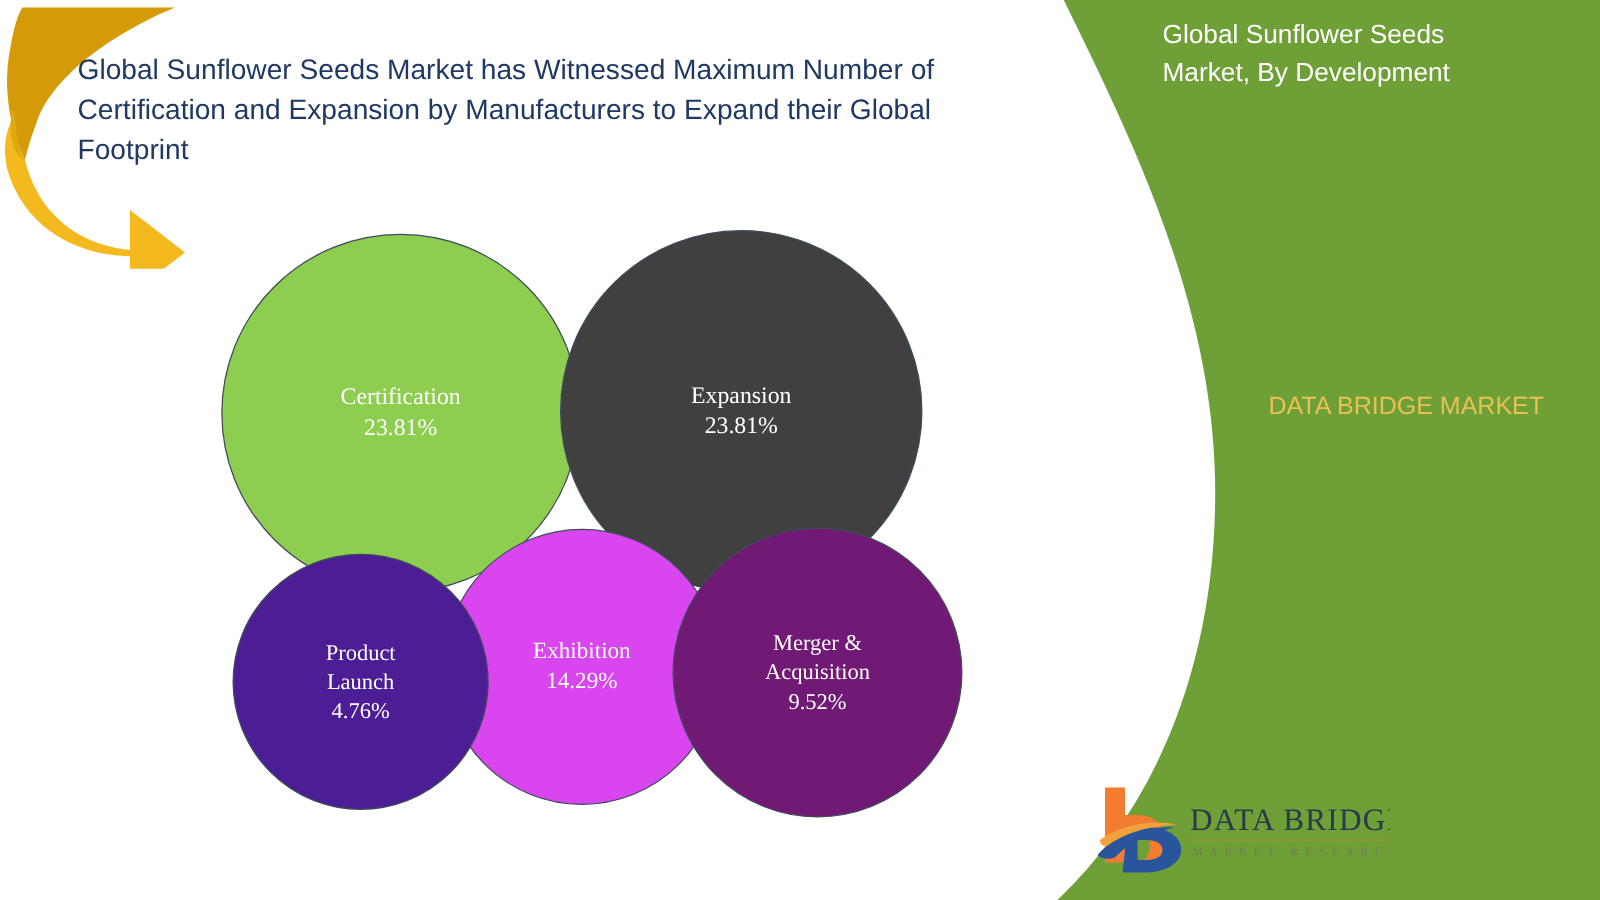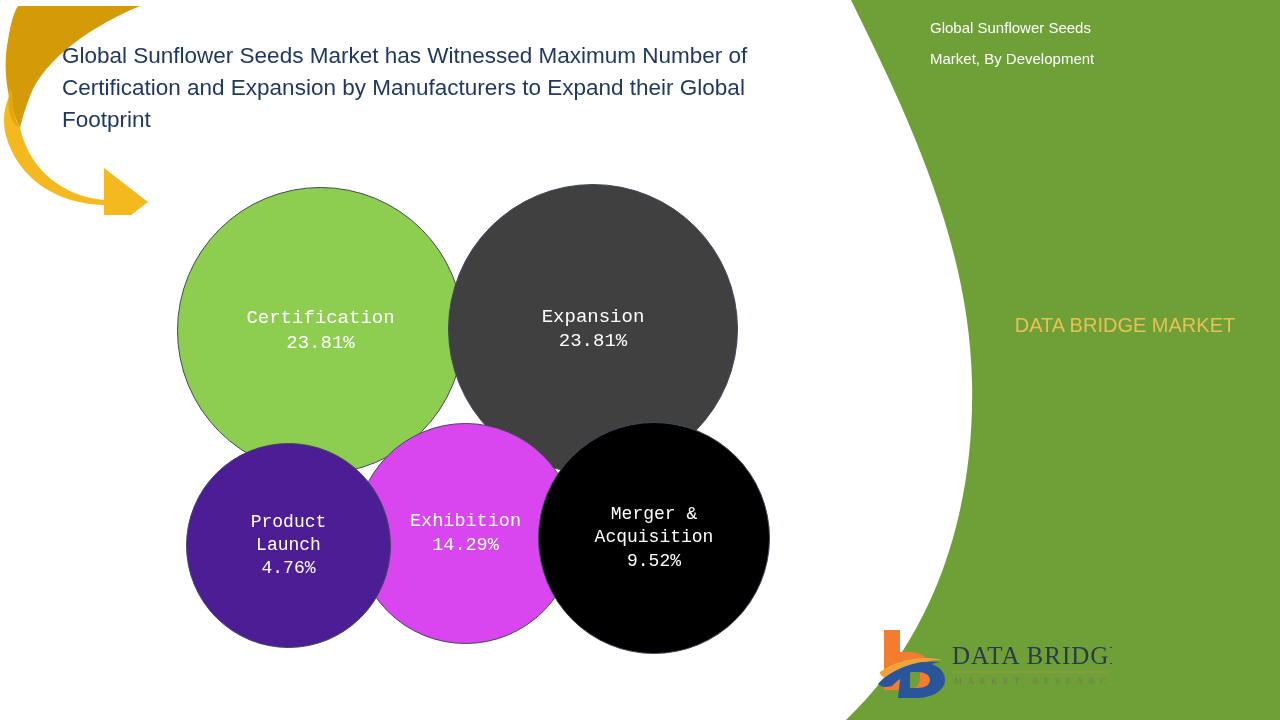--- a/index.html
+++ b/index.html
@@ -61,21 +61,21 @@
   .bubble {
     position: absolute;
     border-radius: 50%;
     box-sizing: border-box;
     border: 1px solid #404A5B;
     display: flex;
     align-items: center;
     justify-content: center;
     text-align: center;
     color: #ffffff;
-    font-family: Liberation Mono, monospace;
+    font-family: Liberation Serif, serif;
   }
   .bubble .bubble-text {
     padding: 0 10px;
     line-height: 1.28;
   }
   .bubble .bubble-label { display: block; }
   .bubble .bubble-value { display: block; }
 
   #bubble-certification {
     left: 177px; top: 187px; width: 287px; height: 287px;
@@ -96,33 +96,33 @@
     z-index: 5;
   }
   #bubble-exhibition {
     left: 355px; top: 423px; width: 221px; height: 221px;
     background: #d946ef;
     font-size: 18.5px;
     z-index: 4;
   }
   #bubble-merger {
     left: 538px; top: 422px; width: 232px; height: 232px;
-    background: #000000;
+    background: #701a75;
     font-size: 18px;
     z-index: 6;
   }
 
   
   #panel-heading {
     position: absolute;
     left: 930px;
     top: 12px;
     width: 330px;
     color: #ffffff;
-    font-size: 15px;
+    font-size: 21px;
     line-height: 31px;
     font-family: "Liberation Sans", sans-serif;
   }
 
   
   #hex-group {
     position: absolute;
     left: 980px;
     top: 140px;
     width: 210px;

